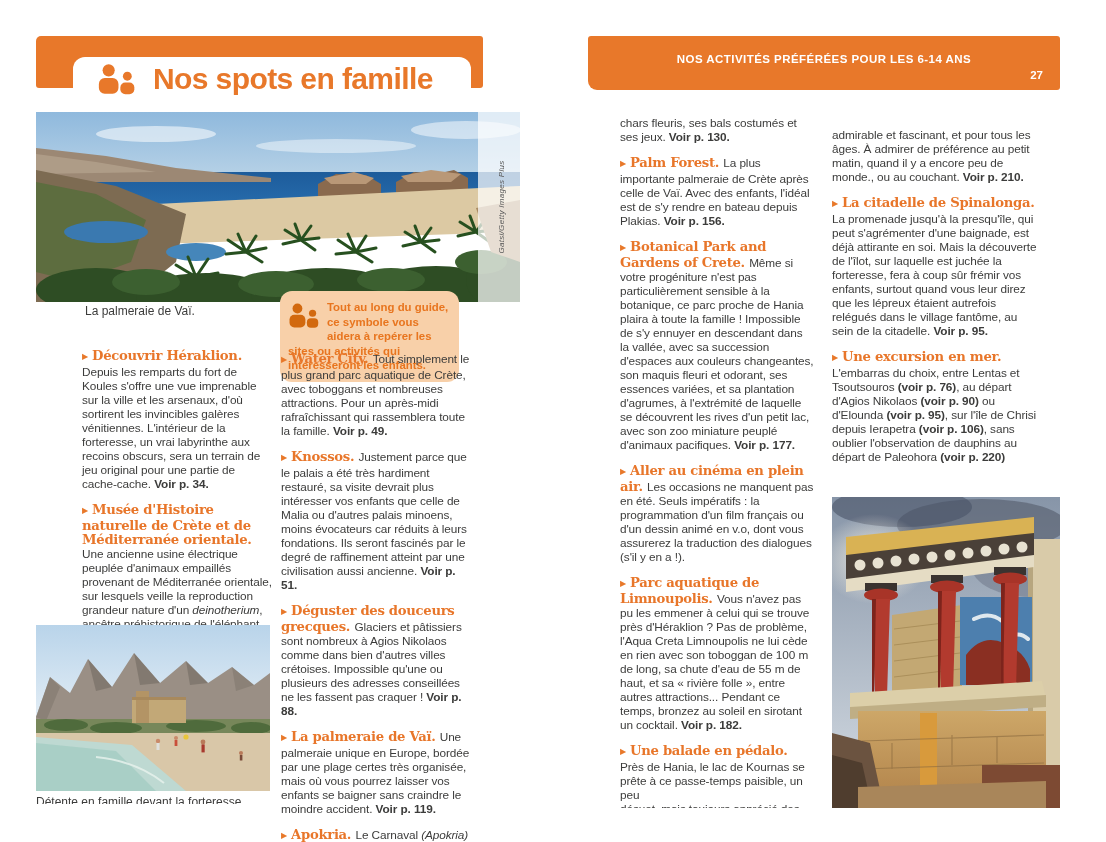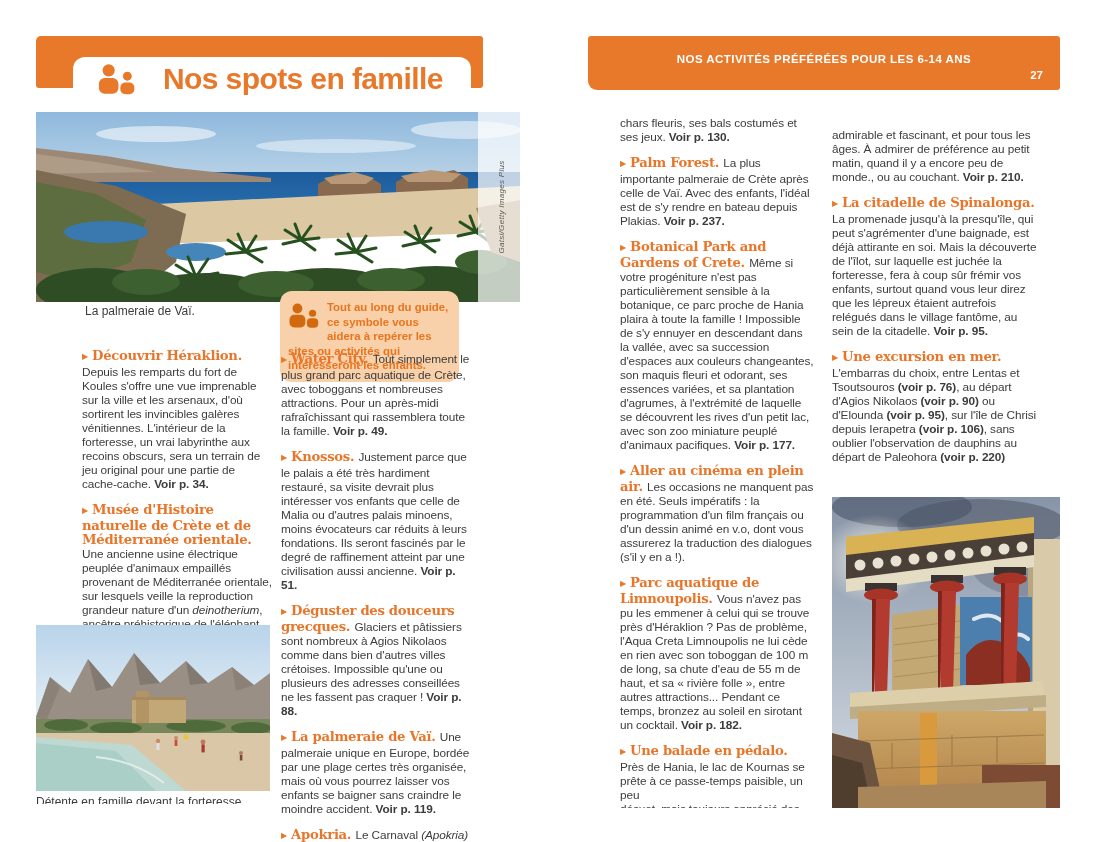--- a/index.html
+++ b/index.html
@@ -3,21 +3,21 @@
 <meta charset="utf-8">
 <style>
   html,body{margin:0;padding:0;background:#fff;}
   .canvas{position:relative;width:1106px;height:842px;background:#ffffff;overflow:hidden;
           font-family:"Liberation Sans",sans-serif;color:#3c3c3b;}
 
   
   .banner-left{position:absolute;left:36px;top:36px;width:447px;height:52px;
                background:#e8782a;border-radius:5px 3px 3px 3px;}
   .title-box{position:absolute;left:73px;top:57px;width:398px;height:44px;background:#fff;
-             border-radius:12px 12px 0 0;display:flex;align-items:center;gap:24px;
+             border-radius:12px 12px 0 0;display:flex;align-items:center;gap:14px;
              padding-left:24px;box-sizing:border-box;}
   .title-text{color:#e8782a;font-size:30px;font-weight:800;letter-spacing:-0.6px;white-space:nowrap;}
   .banner-right{position:absolute;left:588px;top:36px;width:472px;height:54px;background:#e8782a;
                 border-radius:3px 3px 3px 9px;display:flex;align-items:flex-end;justify-content:center;
                 padding-bottom:25px;box-sizing:border-box;}
   .banner-right .hdr{color:#fff;font-size:11.5px;font-weight:bold;letter-spacing:.45px;}
   .banner-right .pagenum{position:absolute;right:17px;bottom:9px;color:#fff;font-size:11.5px;font-weight:bold;}
 
   
   .photo{position:absolute;overflow:hidden;}
@@ -205,21 +205,21 @@
 
   <div class="caption clip" style="left:36px;top:795px;width:234px;text-align:left;">Détente en famille devant la forteresse</div>
 
   <div class="banner-right">
     <span class="hdr">NOS ACTIVITÉS PRÉFÉRÉES POUR LES 6-14 ANS</span>
     <span class="pagenum">27</span>
   </div>
 
   <div class="col" style="left:620px;top:116px;width:194px;">
       <p class="entry"><span>chars fleuris, ses bals costumés et ses jeux. </span><span class="b">Voir p. 130.</span></p>
-      <p class="entry"><span class="arrow">▶</span><span class="title">Palm Forest. </span><span>La plus importante palmeraie de Crète après celle de Vaï. Avec des enfants, l'idéal est de s'y rendre en bateau depuis Plakias. </span><span class="b">Voir p. 237.</span></p>
+      <p class="entry"><span class="arrow">▶</span><span class="title">Palm Forest. </span><span>La plus importante palmeraie de Crète après celle de Vaï. Avec des enfants, l'idéal est de s'y rendre en bateau depuis Plakias. </span><span class="b">Voir p. 156.</span></p>
       <p class="entry"><span class="arrow">▶</span><span class="title">Botanical Park and Gardens of Crete. </span><span>Même si votre progéniture n'est pas particulièrement sensible à la botanique, ce parc proche de Hania plaira à toute la famille ! Impossible de s'y ennuyer en descendant dans la vallée, avec sa succession d'espaces aux couleurs changeantes, son maquis fleuri et odorant, ses essences variées, et sa plantation d'agrumes, à l'extrémité de laquelle se découvrent les rives d'un petit lac, avec son zoo miniature peuplé d'animaux pacifiques. </span><span class="b">Voir p. 177.</span></p>
       <p class="entry"><span class="arrow">▶</span><span class="title">Aller au cinéma en plein air. </span><span>Les occasions ne manquent pas en été. Seuls impératifs : la programmation d'un film français ou d'un dessin animé en v.o, dont vous assurerez la traduction des dialogues (s'il y en a !).</span></p>
       <p class="entry"><span class="arrow">▶</span><span class="title">Parc aquatique de Limnoupolis. </span><span>Vous n'avez pas pu les emmener à celui qui se trouve près d'Héraklion ? Pas de problème, l'Aqua Creta Limnoupolis ne lui cède en rien avec son toboggan de 100 m de long, sa chute d'eau de 55 m de haut, et sa « rivière folle », entre autres attractions... Pendant ce temps, bronzez au soleil en sirotant un cocktail. </span><span class="b">Voir p. 182.</span></p>
       <p class="entry"><span class="arrow">▶</span><span class="title">Une balade en pédalo. </span><span>Près de Hania, le lac de Kournas se prête à ce passe-temps paisible, un peu</span><span class="clipped">désuet, mais toujours apprécié des</span></p>
     </div>
   <div class="col" style="left:832px;top:128px;width:208px;">
       <p class="entry"><span>admirable et fascinant, et pour tous les âges. À admirer de préférence au petit matin, quand il y a encore peu de monde., ou au couchant. </span><span class="b">Voir p. 210.</span></p>
       <p class="entry"><span class="arrow">▶</span><span class="title">La citadelle de Spinalonga. </span><span>La promenade jusqu'à la presqu'île, qui peut s'agrémenter d'une baignade, est déjà attirante en soi. Mais la découverte de l'îlot, sur laquelle est juchée la forteresse, fera à coup sûr frémir vos enfants, surtout quand vous leur direz que les lépreux étaient autrefois relégués dans le village fantôme, au sein de la citadelle. </span><span class="b">Voir p. 95.</span></p>
       <p class="entry"><span class="arrow">▶</span><span class="title">Une excursion en mer. </span><span>L'embarras du choix, entre Lentas et Tsoutsouros </span><span class="b">(voir p. 76)</span><span>, au départ d'Agios Nikolaos </span><span class="b">(voir p. 90)</span><span> ou d'Elounda </span><span class="b">(voir p. 95)</span><span>, sur l'île de Chrisi depuis Ierapetra </span><span class="b">(voir p. 106)</span><span>, sans oublier l'observation de dauphins au départ de Paleohora </span><span class="b">(voir p. 220)</span></p>
     </div>

